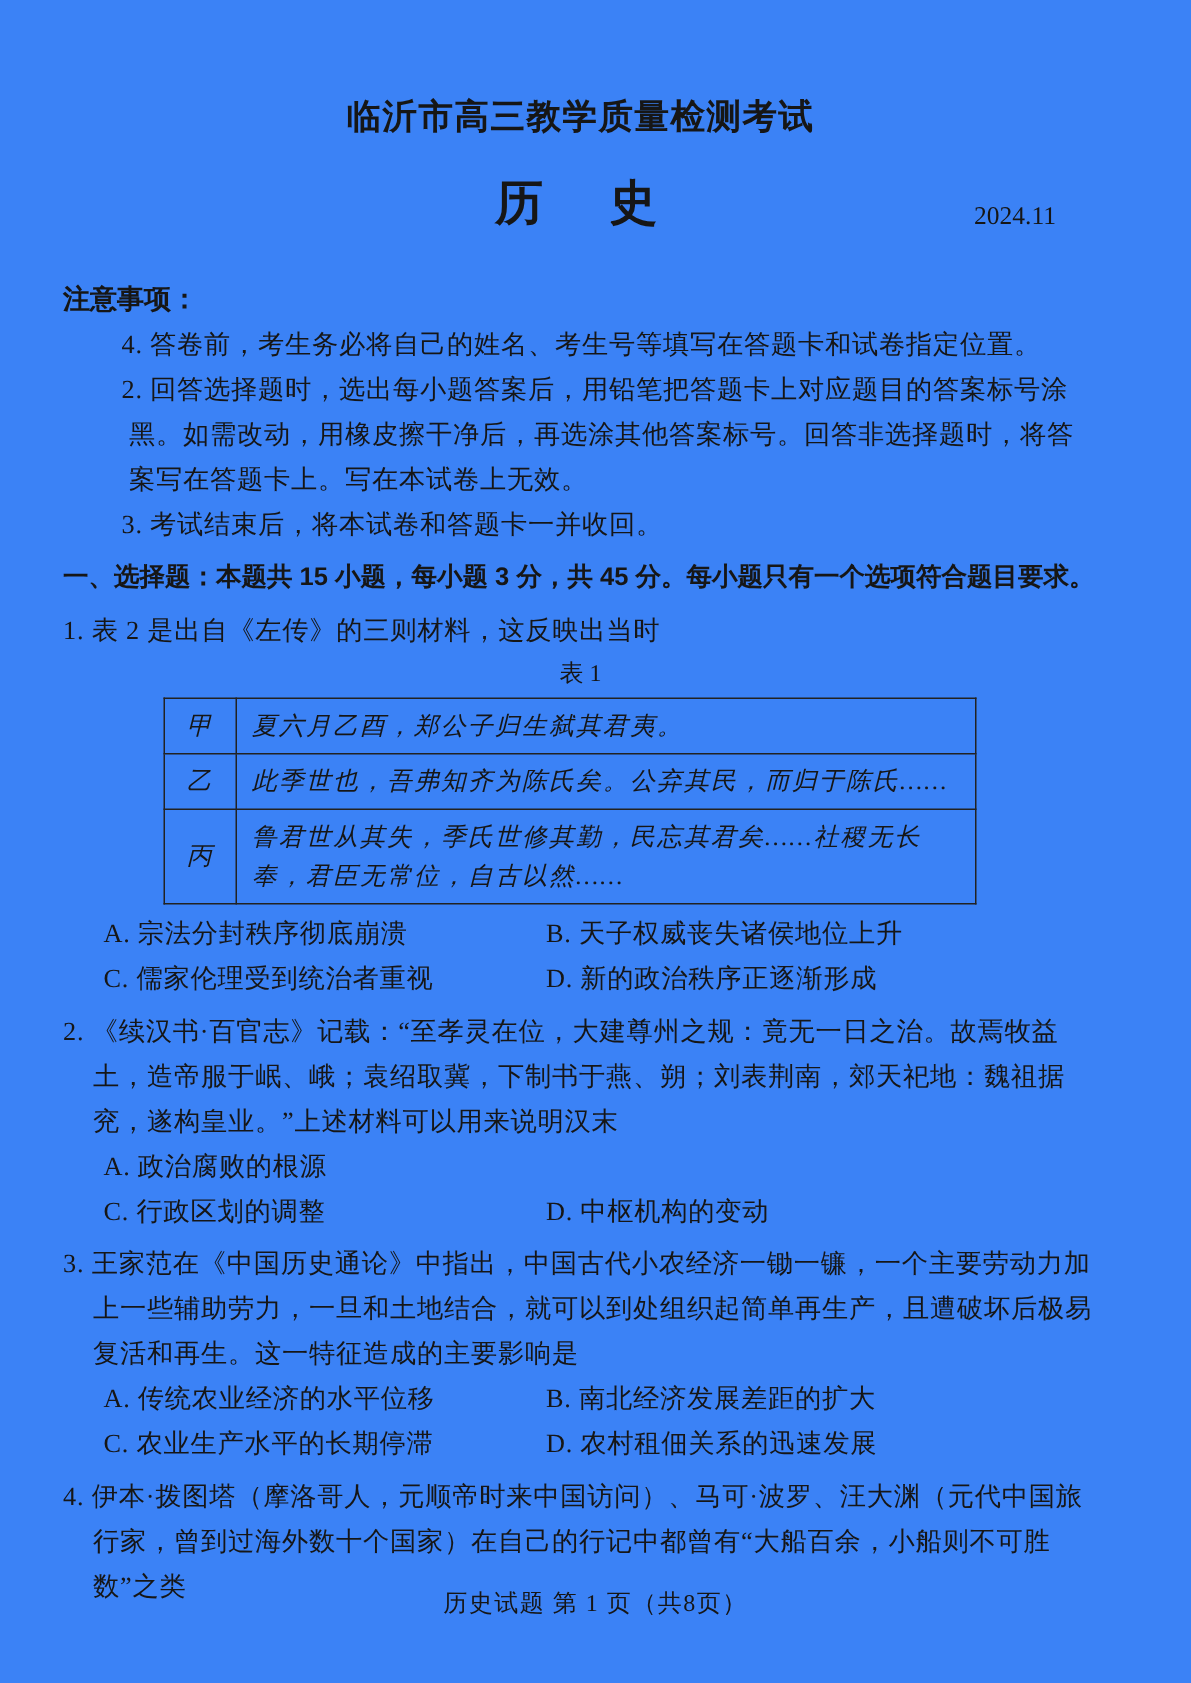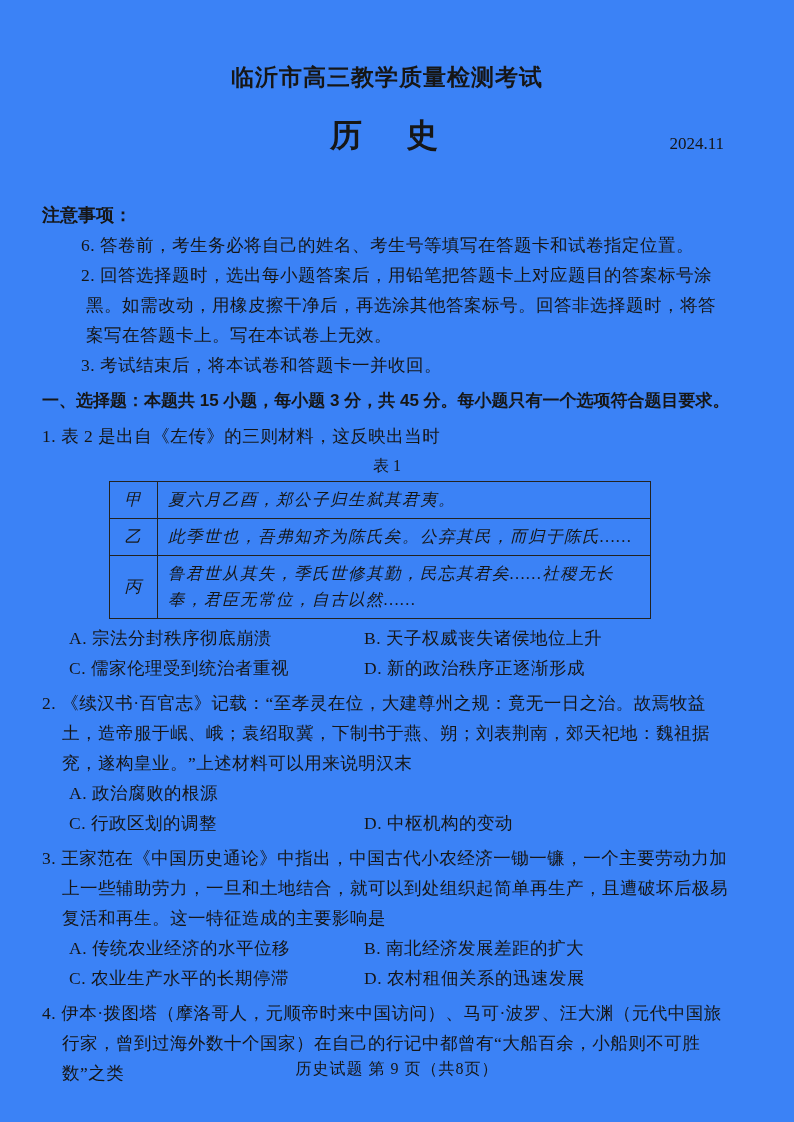--- a/index.html
+++ b/index.html
@@ -28,26 +28,26 @@
   .subject {
     text-align: center;
     font-family: "Liberation Sans", "DejaVu Sans", sans-serif;
     font-weight: 700;
     font-size: 32px;
     line-height: 42px;
     letter-spacing: 6px;
   }
   .exam-date {
     position: absolute;
-    right: 8px;
+    right: 28px;
     bottom: 2px;
     font-size: 17px;
   }
   .notice-heading {
-    margin-top: 44px;
+    margin-top: 28px;
     font-family: "Liberation Sans", "DejaVu Sans", sans-serif;
     font-weight: 700;
     font-size: 18px;
     line-height: 30px;
   }
   .notice-item {
     font-size: 17.5px;
     line-height: 30px;
     letter-spacing: 0.5px;
     padding-left: 44px;
@@ -120,21 +120,21 @@
 <div class="page">
 
   <div class="exam-title">临沂市高三教学质量检测考试</div>
 
   <div class="subject-row">
     <div class="subject">历　史</div>
     <div class="exam-date">2024.11</div>
   </div>
 
   <div class="notice-heading">注意事项：</div>
-  <div class="notice-item">6. 答卷前，考生务必将自己的姓名、考生号等填写在答题卡和试卷指定位置。</div>
+  <div class="notice-item">4. 答卷前，考生务必将自己的姓名、考生号等填写在答题卡和试卷指定位置。</div>
   <div class="notice-item">2. 回答选择题时，选出每小题答案后，用铅笔把答题卡上对应题目的答案标号涂黑。如需改动，用橡皮擦干净后，再选涂其他答案标号。回答非选择题时，将答案写在答题卡上。写在本试卷上无效。</div>
   <div class="notice-item">3. 考试结束后，将本试卷和答题卡一并收回。</div>
 
   <div class="section-heading">一、选择题：本题共 15 小题，每小题 3 分，共 45 分。每小题只有一个选项符合题目要求。</div>
 
   <div class="question">
     <div class="q-stem">
       <span class="q-num">1.</span><span>表 2 是出自《左传》的三则材料，这反映出当时</span>
     </div>
     <div class="table-caption">表 1</div>
@@ -190,15 +190,15 @@
       <span class="opt-right">D. 农村租佃关系的迅速发展</span>
     </div>
   </div>
 
   <div class="question">
     <div class="q-stem">
       <span class="q-num">4.</span><span>伊本·拨图塔（摩洛哥人，元顺帝时来中国访问）、马可·波罗、汪大渊（元代中国旅行家，曾到过海外数十个国家）在自己的行记中都曾有“大船百余，小船则不可胜数”之类</span>
     </div>
   </div>
 
-  <div class="page-footer">历史试题 第 9 页（共8页）</div>
+  <div class="page-footer">历史试题 第 1 页（共8页）</div>
 
 </div>
 
 </body></html>

